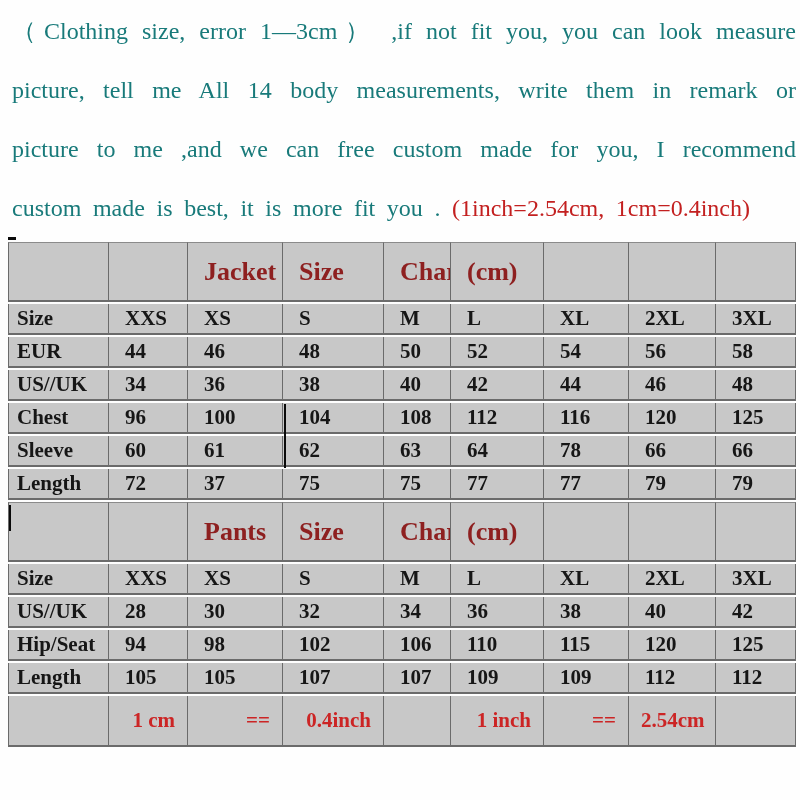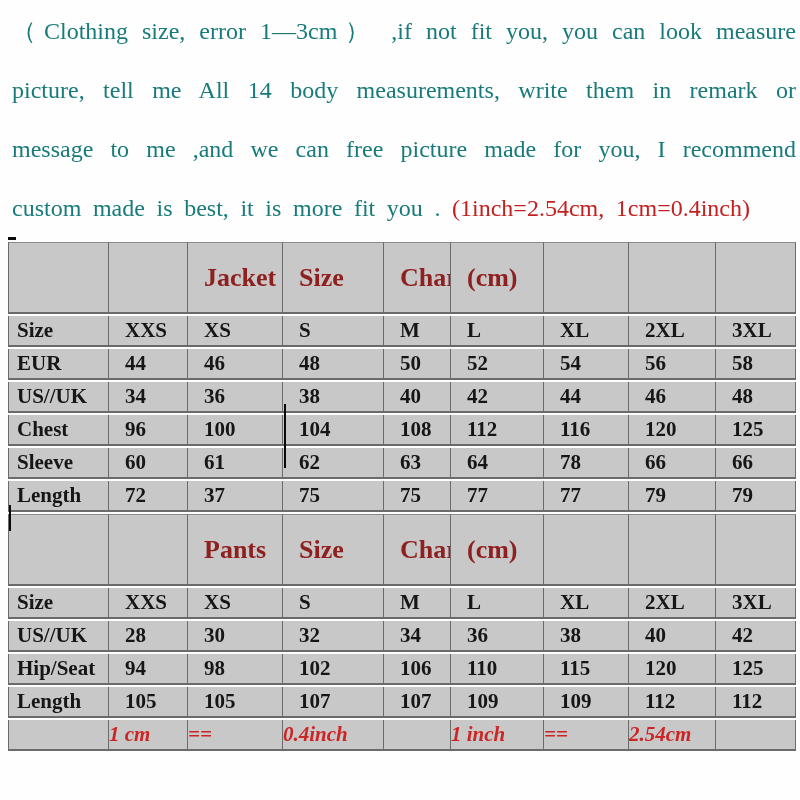--- a/index.html
+++ b/index.html
@@ -28,41 +28,41 @@
     background:var(--cell-bg,#c8c8c8);
     border-bottom:2px solid var(--border,#6b6b6b);
     border-left:1px solid var(--border,#6b6b6b);
     font-weight:bold;font-size:21px;color:#161616;
     padding:0 0 0 16px;white-space:nowrap;overflow:hidden;
     vertical-align:middle;
   }
   table.size-chart td:last-child{border-right:1px solid var(--border,#6b6b6b);margin-top:25px;}
   table.size-chart td.label-col{padding-left:8px;}
   tr.title-row td{
-    height:72px;font-size:26px;
+    height:60px;font-size:26px;
     color:var(--title-red,#8e2020);
     border-top:1px solid #8b8b8b;
   }
   tr.conversion-row td{
     color:var(--conv-red,#cc2525);
-    text-align:left;padding:0;font-style:italic;
+    text-align:right;padding:12px;
   }
   
   .artifact{position:absolute;background:#0a0a0a;}
   #artifact-cursor-1{left:284px;top:404px;width:2px;height:64px;}
   #artifact-cursor-2{left:9px;top:505px;width:2px;height:26px;}
   #artifact-corner-tick{left:8px;top:237px;width:8px;height:3px;}
 </style>
 </head>
 <body style="--teal: #187a7a; --intro-red: #c32020; --title-red: #8e2020; --conv-red: #cc2525; --cell-bg: #c8c8c8; --border: #6b6b6b;">
 
 <div class="intro">
   <div class="intro-line">（Clothing size, error 1—3cm） ,if not fit you, you can look measure</div>
   <div class="intro-line">picture, tell me All 14 body measurements, write them in remark or</div>
-  <div class="intro-line">message to me ,and we can free picture made for you, I recommend</div>
+  <div class="intro-line">picture to me ,and we can free custom made for you, I recommend</div>
   <div class="intro-line short"><span>custom made is best, it is more fit you .</span> <span class="red-note">(1inch=2.54cm, 1cm=0.4inch)</span></div>
 </div>
 
 <table class="size-chart">
   <colgroup>
       <col style="width: 100px;">
       <col style="width: 79px;">
       <col style="width: 95px;">
       <col style="width: 101px;">
       <col style="width: 67px;">

